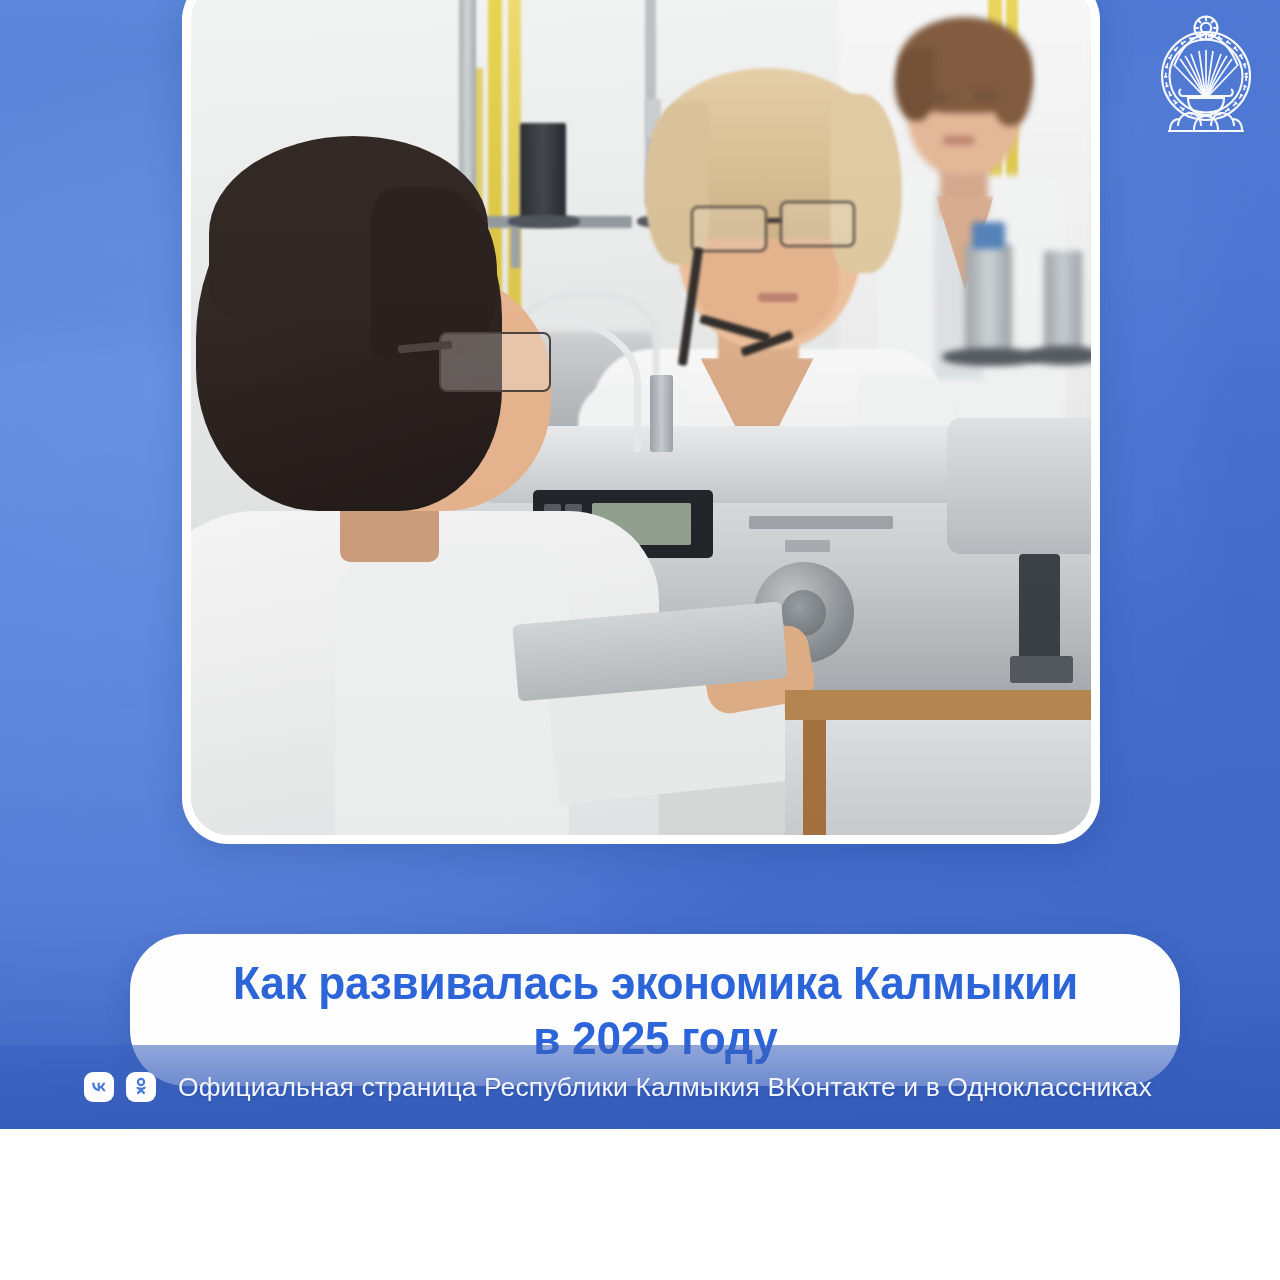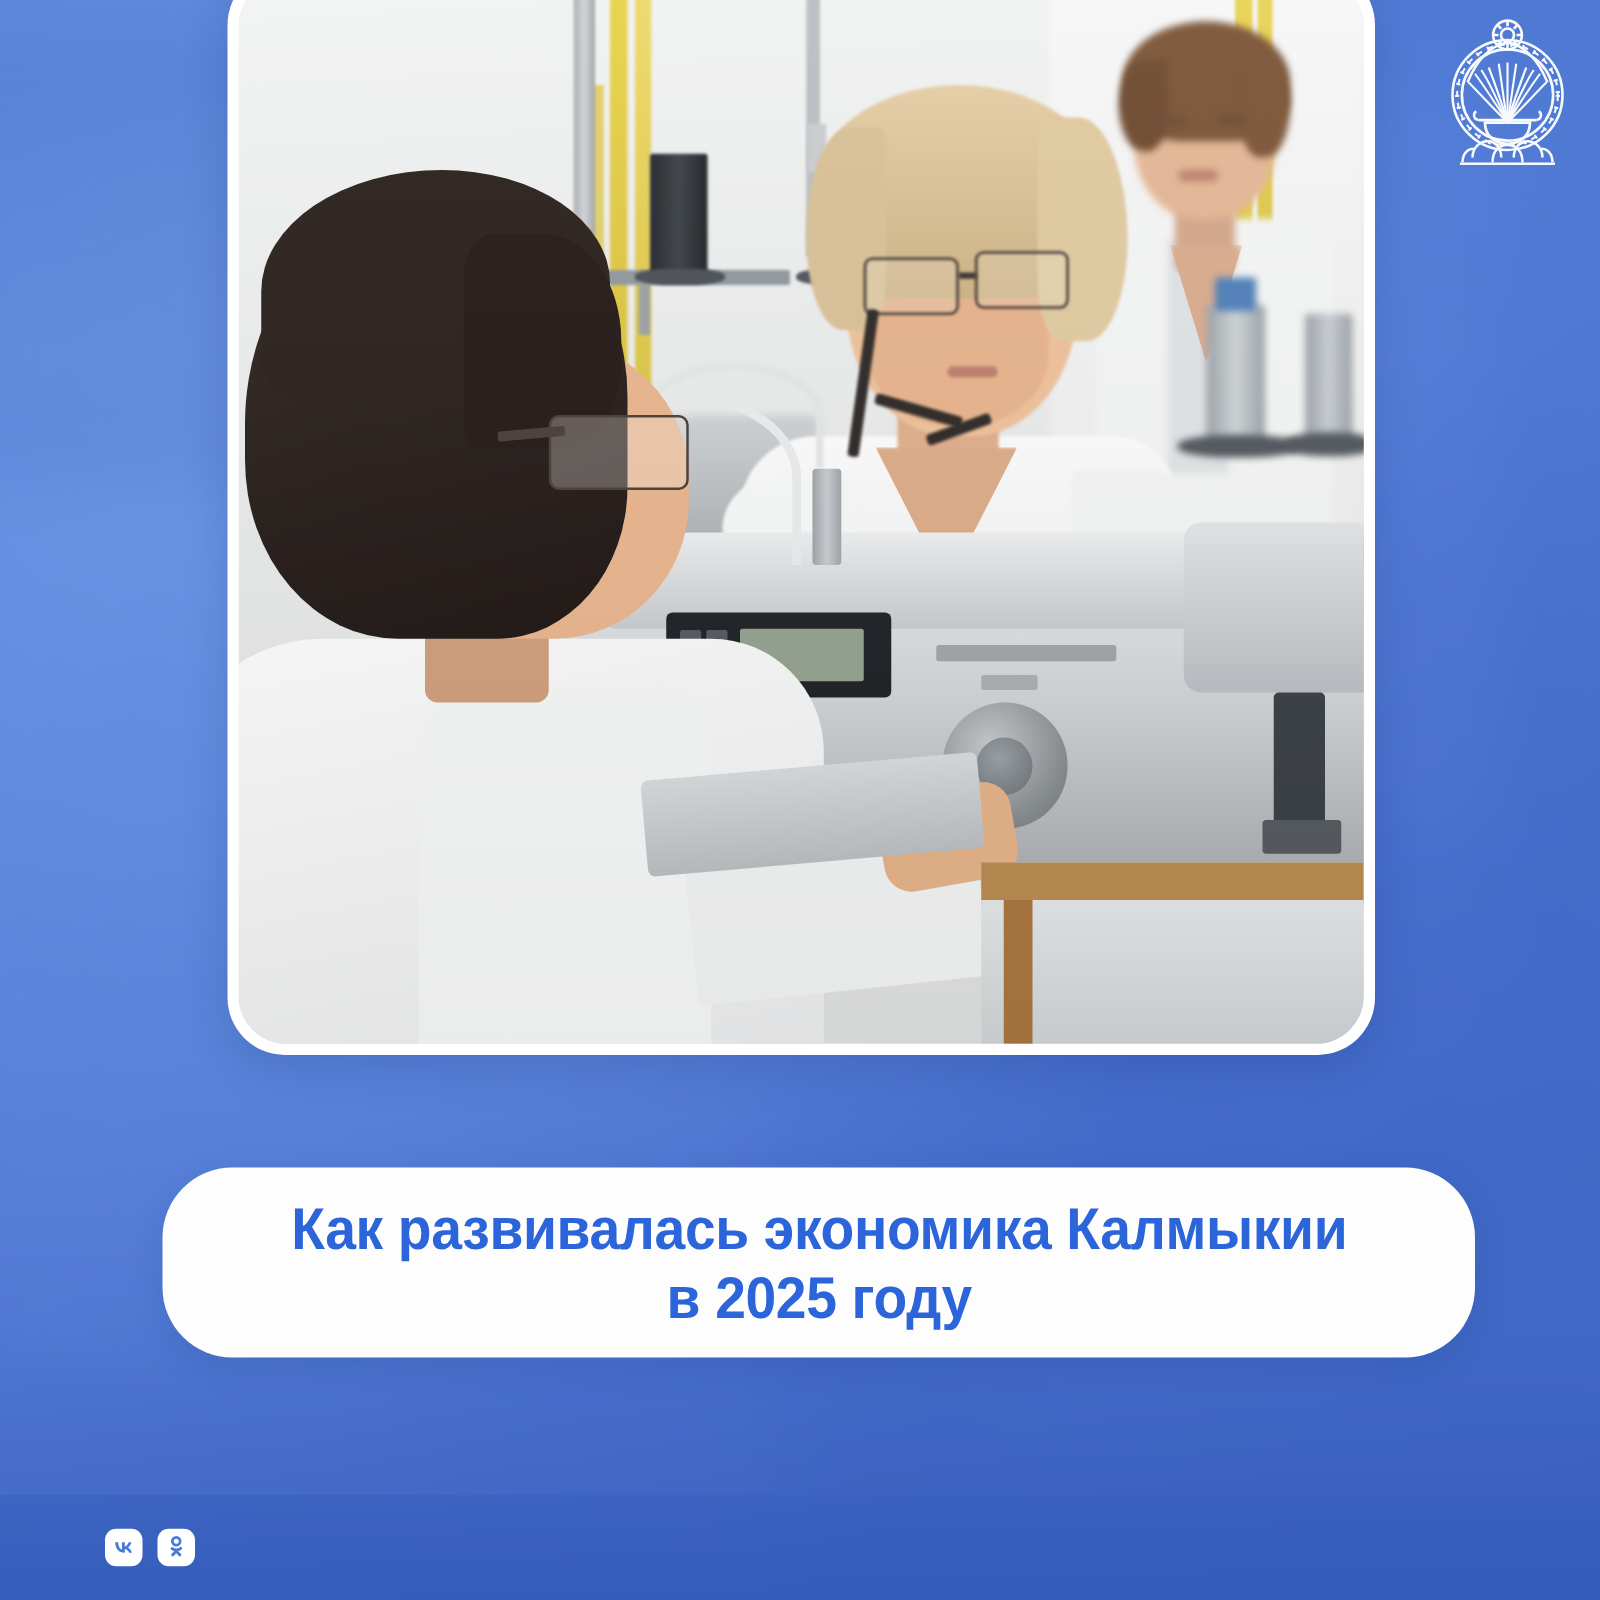--- a/index.html
+++ b/index.html
@@ -4,21 +4,21 @@
 <title>Kalmykia Economy 2025</title>
 <style>
   * { margin:0; padding:0; box-sizing:border-box; }
   html, body {
     width:1280px; height:1280px;
     font-family:"Liberation Sans", sans-serif;
     overflow:hidden;
   }
   .poster {
     position:relative;
-    width:1280px; height:1280px;
+    width:1280px; height:1129px;
     background:#4a7ad8;
     overflow:hidden;
   }
 
   
   .bg-photo {
     position:absolute; inset:-60px;
     filter: blur(26px) saturate(115%);
     opacity:1;
   }
@@ -376,15 +376,16 @@
       <svg width="22" height="22" viewBox="0 0 24 24" aria-hidden="true">
         <path fill="#4a7ad8" d="M12.8 16.6c-5 0-8.2-3.5-8.3-9.2h2.6c.1 4.2 2 6 3.4 6.4V7.4h2.4v3.7c1.4-.2 2.9-1.8 3.4-3.7h2.4c-.4 2.3-1.9 3.9-3 4.6 1.1.6 2.8 2 3.5 4.6h-2.6c-.5-1.7-1.9-3-3.7-3.2v3.2h-.1z"></path>
       </svg>
     </div>
     <div class="sicon">
       <svg width="22" height="22" viewBox="0 0 24 24" aria-hidden="true">
         <circle cx="12" cy="6.6" r="3.4" fill="none" stroke="#4a7ad8" stroke-width="2.4"></circle>
         <path fill="#4a7ad8" d="M7.4 12.2a1.3 1.3 0 0 1 1.8-.3c1.7 1.2 4 1.2 5.7 0a1.3 1.3 0 1 1 1.5 2.1c-.8.6-1.7 1-2.7 1.2l2.3 2.3a1.3 1.3 0 0 1-1.9 1.8L12 17.1l-2.1 2.2A1.3 1.3 0 1 1 8 17.5l2.3-2.3c-1-.2-1.9-.6-2.7-1.2a1.3 1.3 0 0 1-.2-1.8z"></path>
       </svg>
     </div>
+    <div class="footer-text">Официальная страница Республики Калмыкия ВКонтакте и в Одноклассниках</div>
   </div>
 
 </div>
 
 </body></html>

